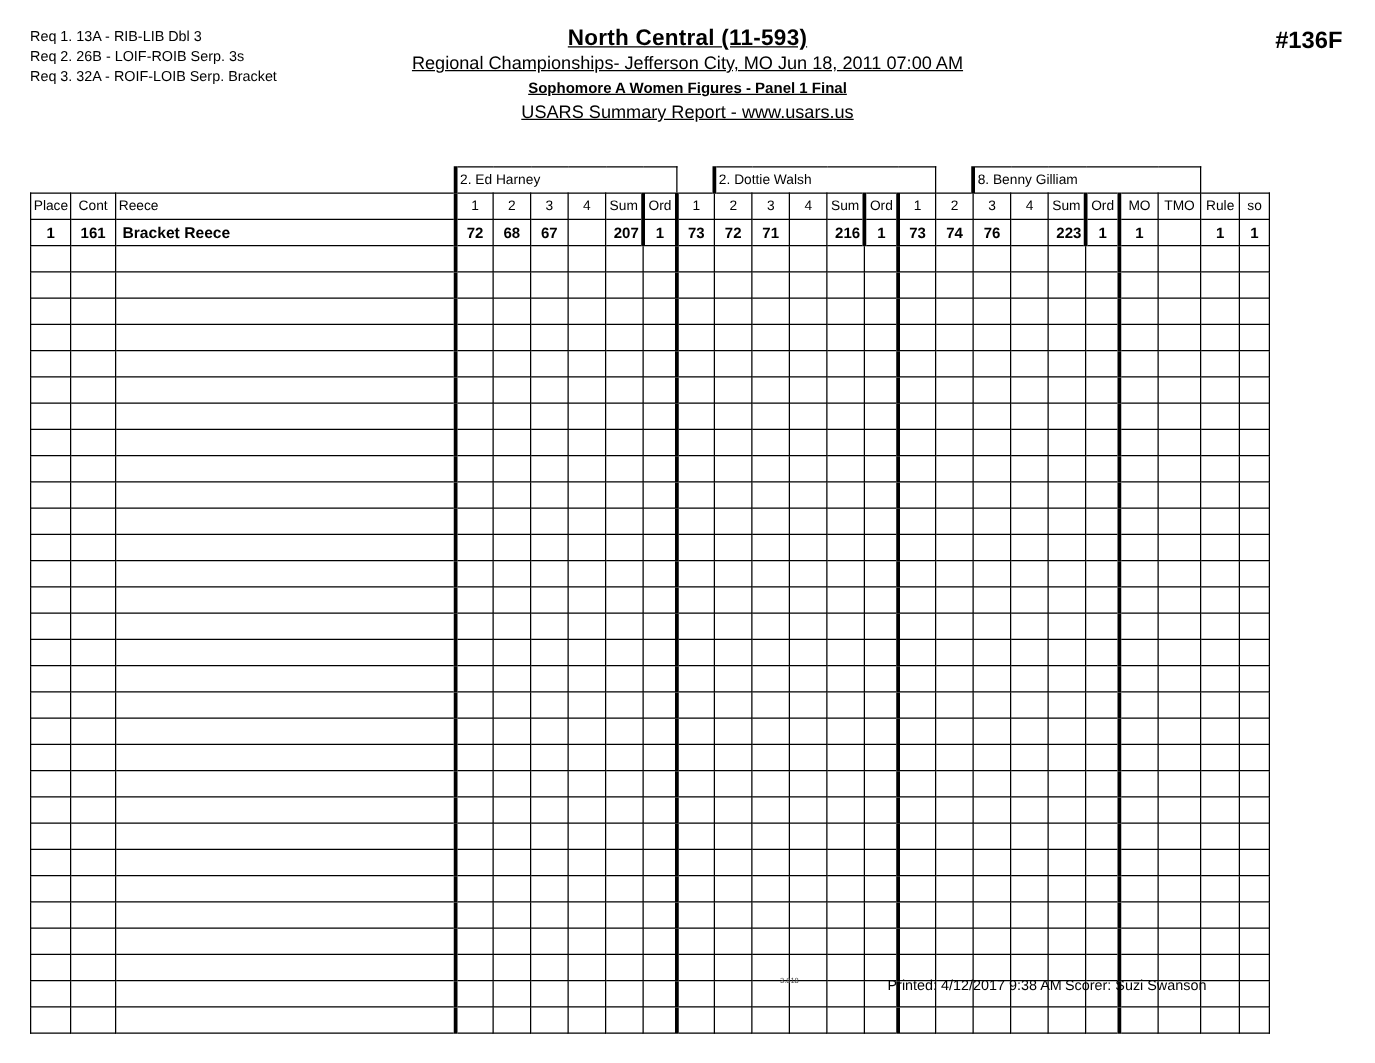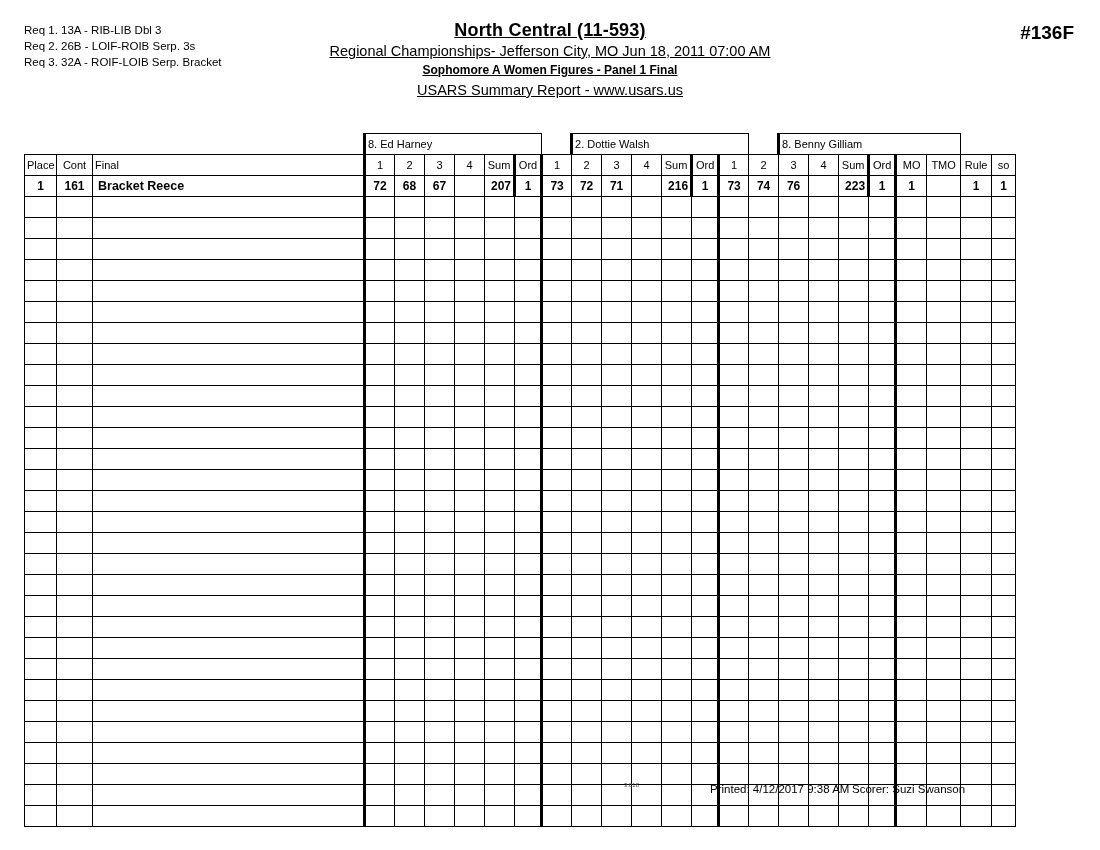--- a/index.html
+++ b/index.html
@@ -176,36 +176,36 @@
       <col style="width:34px">
       <col style="width:31px">
       <col style="width:24px">
     </colgroup>
 
     <tbody>
         <tr>
       <td class="noborder"></td>
       <td class="noborder"></td>
       <td class="noborder"></td>
-      <td class="judge-cell sep-left" colspan="6">8.  Ed Harney</td>
+      <td class="judge-cell sep-left" colspan="6">2.  Ed Harney</td>
       <td class="noborder"></td>
       <td class="judge-cell sep-left" colspan="6">2.  Dottie Walsh</td>
       <td class="noborder"></td>
       <td class="judge-cell sep-left" colspan="6">8.  Benny Gilliam</td>
       <td class="noborder"></td>
       <td class="noborder"></td>
       <td class="noborder"></td>
       <td class="noborder"></td>
       <td class="noborder"></td>
     </tr>
 
     <tr class="hdr">
       <td class="c">Place</td>
       <td class="c">Cont</td>
-      <td class="l">Final</td>
+      <td class="l">Reece</td>
 
       <td class="c sep-left">1</td>
       <td class="c">2</td>
       <td class="c">3</td>
       <td class="c">4</td>
       <td class="c">Sum</td>
       <td class="c sep-left sep-right">Ord</td>
 
       <td class="c">1</td>
       <td class="c">2</td>

